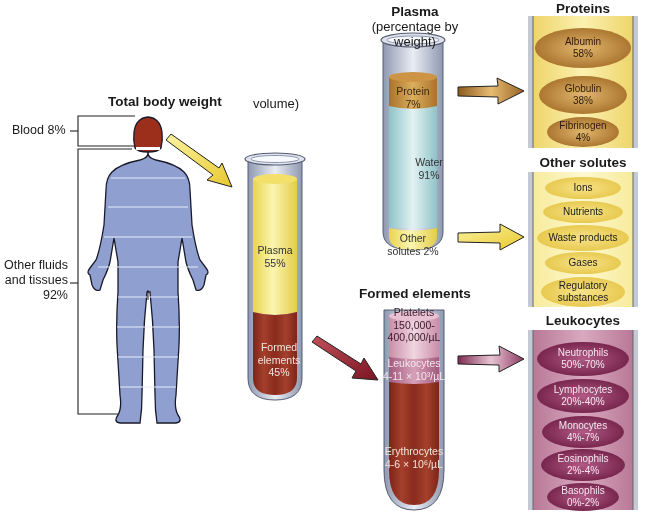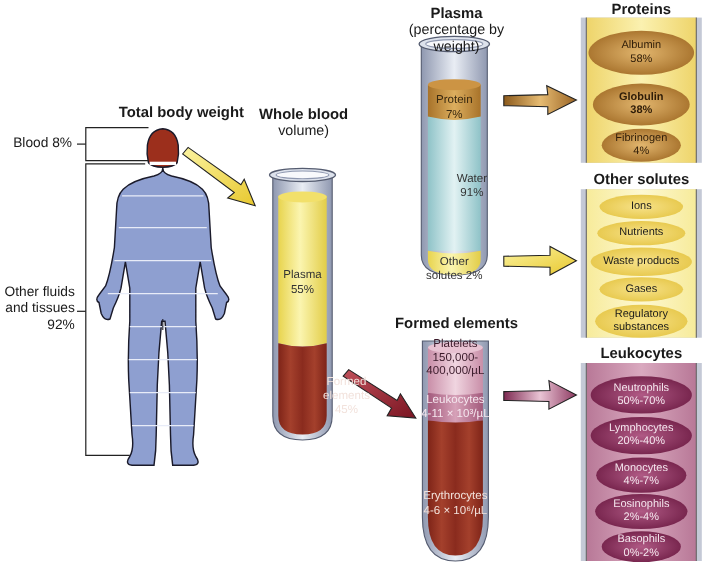--- a/index.html
+++ b/index.html
@@ -196,28 +196,27 @@
 
 <div class="abs title" style="left:108px; top:94px; width:110px;">Total body weight</div>
 <div class="abs lbl" style="left:12px; top:123px;">Blood 8%</div>
 <div class="abs lbl" style="left:0px; top:258px; width:68px; text-align:right;">
   <div>Other fluids</div>
   <div>and tissues</div>
   <div>92%</div>
 </div>
 
 <div class="abs" style="left:222px; top:96px; width:108px;">
-  <div class="title">Whole blood</div>
   <div class="sub">volume)</div>
 </div>
 <div class="tube-txt" style="left:253px; top:244px; width:44px; color:#333;">
   <div>Plasma</div>
   <div>55%</div>
 </div>
-<div class="tube-txt" style="left:250px; top:341px; width:58px; color:#f2e2dc;margin-left:36px;">
+<div class="tube-txt" style="left:250px; top:341px; width:58px; color:#f2e2dc;">
   <div>Formed</div>
   <div>elements</div>
   <div>45%</div>
 </div>
 
 <div class="abs" style="left:350px; top:4px; width:130px;">
   <div class="title">Plasma</div>
   <div class="sub">(percentage by weight)</div>
 </div>
 <div class="tube-txt" style="left:389px; top:85px; width:48px; color:#3a2a10;">
@@ -246,21 +245,21 @@
 <div class="tube-txt" style="left:382px; top:445px; width:64px; color:#f2e2dc;">
   <div>Erythrocytes</div>
   <div>4-6 × 10⁶/µL</div>
 </div>
 
 <div class="abs title" style="left:533px; top:1px; width:100px;">Proteins</div>
 <div class="abs oval-txt" style="left:543px; top:36px; width:80px; color:#2e1c08;">
   <div>Albumin</div>
   <div>58%</div>
 </div>
-<div class="abs oval-txt" style="left:543px; top:83px; width:80px; color:#2e1c08;font-weight:bold;">
+<div class="abs oval-txt" style="left:543px; top:83px; width:80px; color:#2e1c08;">
   <div>Globulin</div>
   <div>38%</div>
 </div>
 <div class="abs oval-txt" style="left:543px; top:120px; width:80px; color:#2e1c08;">
   <div>Fibrinogen</div>
   <div>4%</div>
 </div>
 
 <div class="abs title" style="left:520px; top:155px; width:126px;">Other solutes</div>
 <div class="abs oval-txt" style="left:543px; top:182px; width:80px;">Ions</div>

